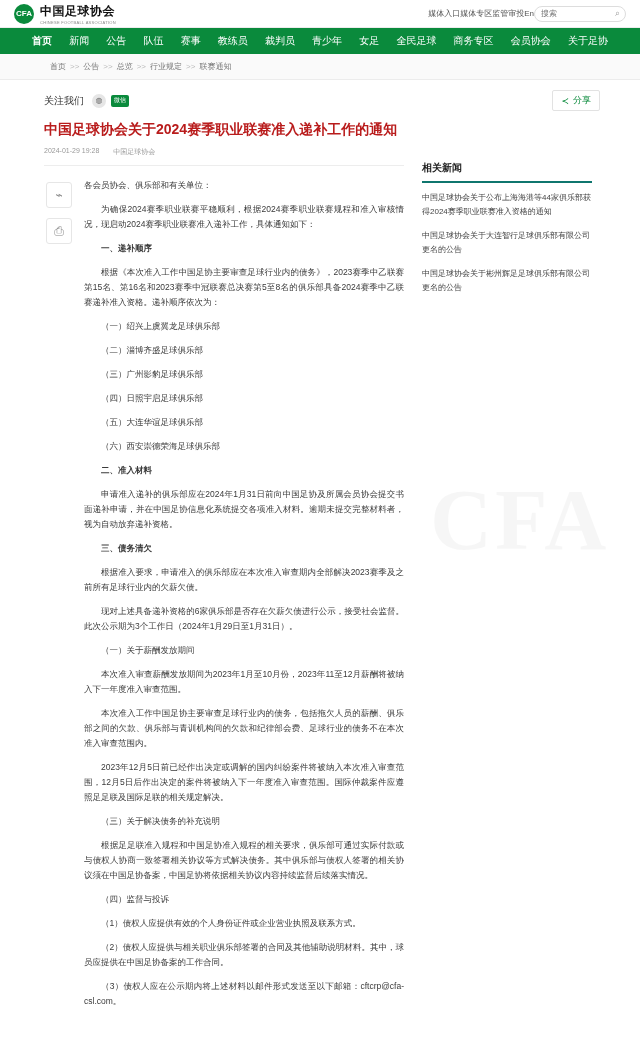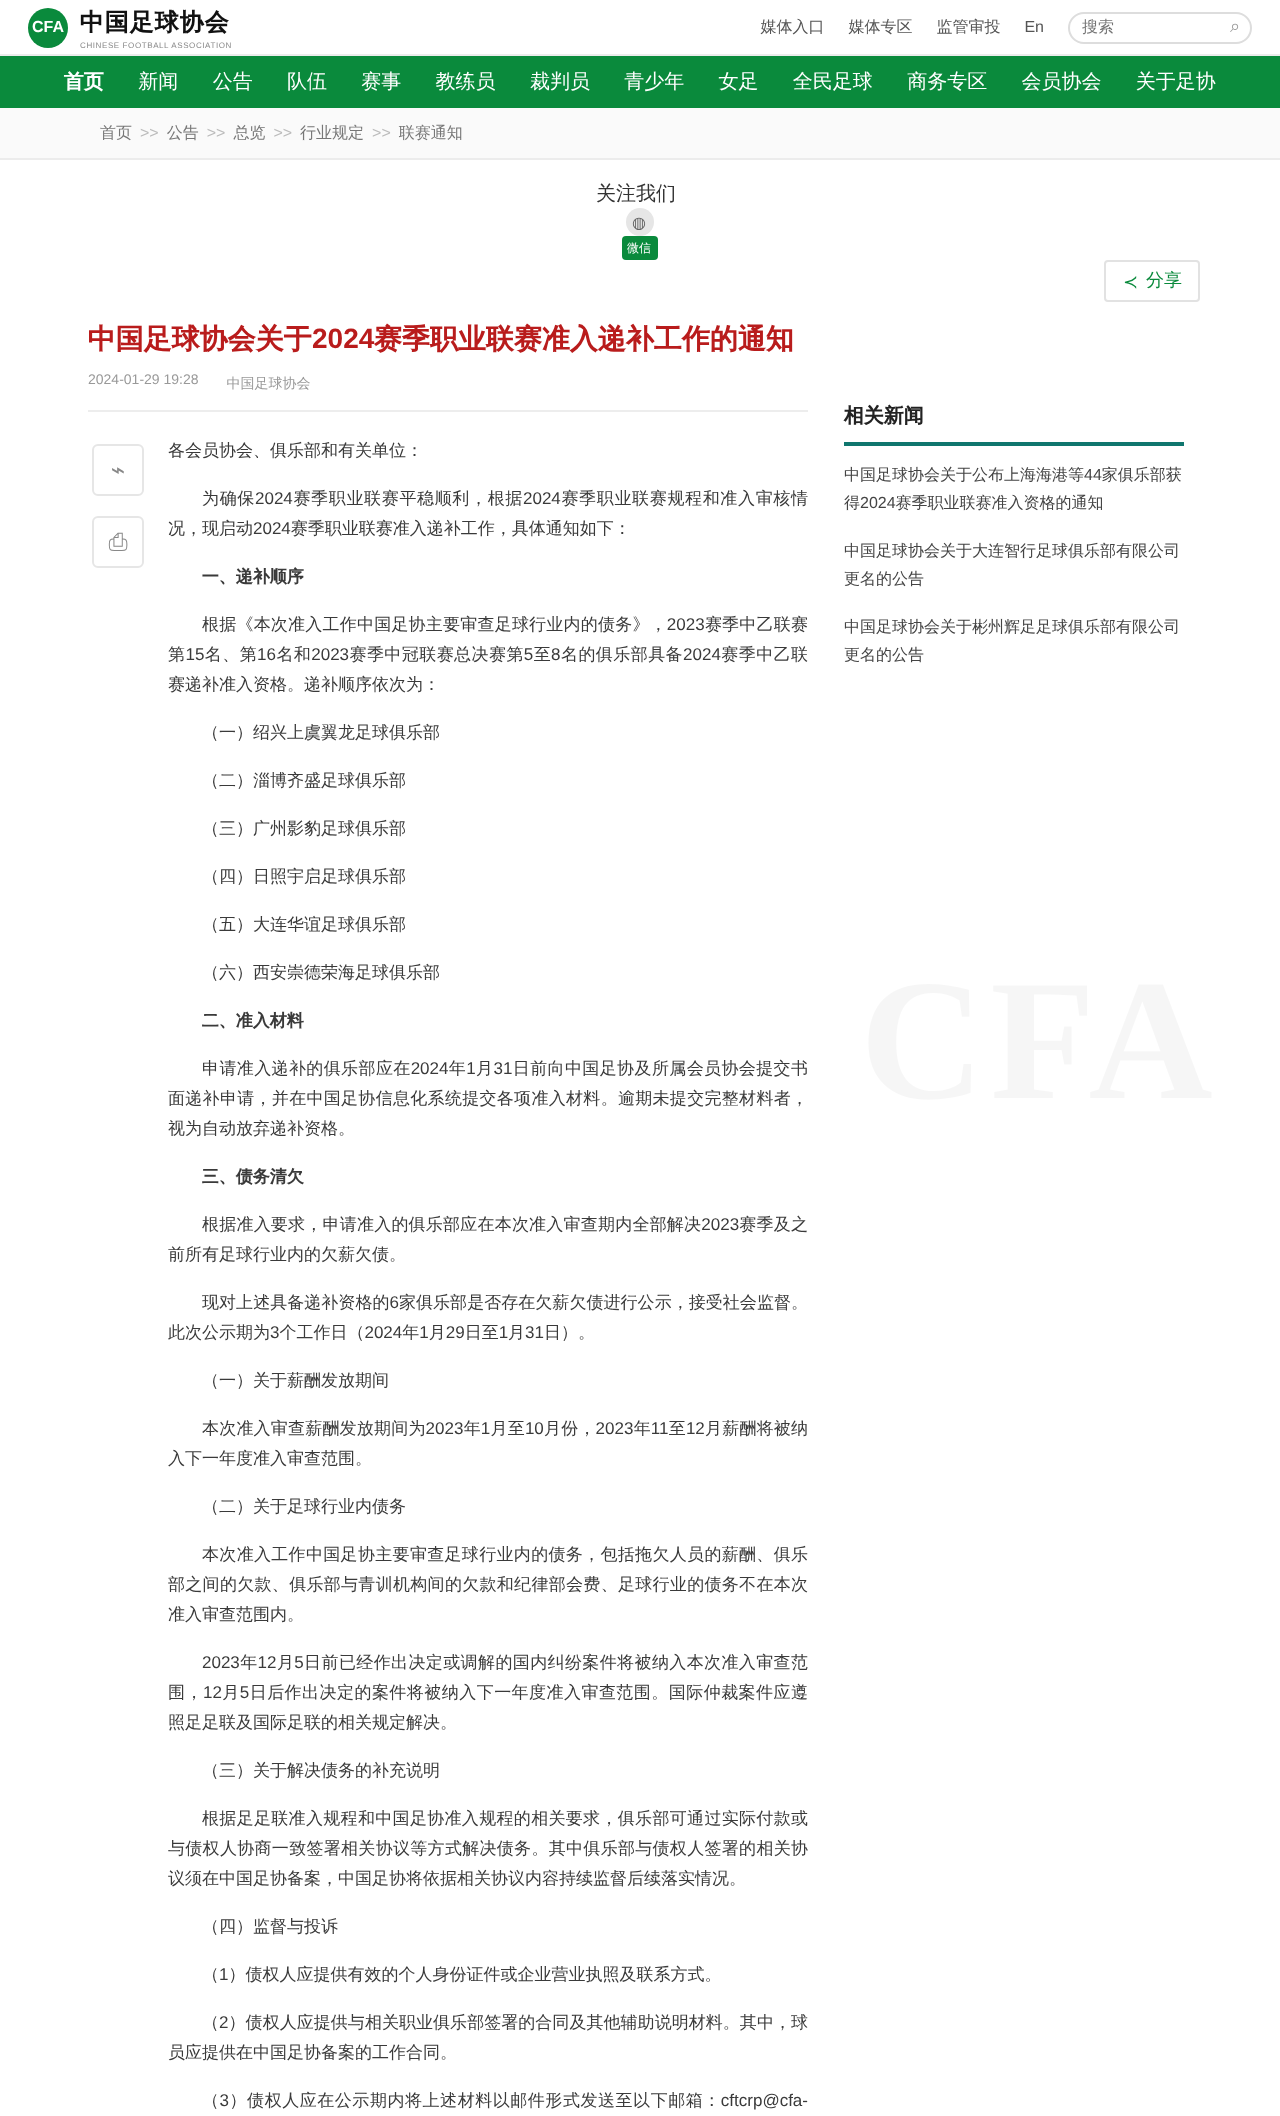--- a/index.html
+++ b/index.html
@@ -23,21 +23,21 @@
   }
   .logo-wrap { display: flex; align-items: center; gap: 6px; }
   .logo-badge {
     width: 20px; height: 20px; border-radius: 50%;
     background: #0a8a3c;
     display: flex; align-items: center; justify-content: center;
     color: #fff; font-size: 8px; font-weight: bold;
   }
   .logo-text-cn { font-size: 12px; font-weight: bold; color: #111; letter-spacing: .5px; }
   .logo-text-en { font-size: 4px; color: #888; letter-spacing: .3px; display:block; }
-  .topbar-right { margin-left: auto; display: flex; align-items: center; gap: 12px; }
+  .topbar-right { margin-left: auto; display: flex; align-items: center; gap: 0; }
   .topbar-link { font-size: 8px; color: #555; }
   .search-box {
     width: 92px; height: 16px; border: 1px solid #ddd; border-radius: 8px;
     display: flex; align-items: center; padding: 0 6px; position: relative;
     background: #fff;
   }
   .search-box input {
     border: none; outline: none; font-size: 8px; width: 100%;
     font-family: "Liberation Sans", sans-serif; color: #777; background: transparent;
   }
@@ -69,21 +69,20 @@
     padding: 0 50px;
     font-size: 8px; color: #777;
   }
   .crumb-sep { margin: 0 4px; color: #bbb; }
 
   
   .follow-row {
     display: flex; align-items: center;
     padding: 10px 40px 8px 44px;
     position: relative;
-    flex-direction: column;
   }
   .follow-label { font-size: 10px; color: #333; margin-right: 8px; }
   .mini-icon {
     width: 14px; height: 14px; border-radius: 50%;
     background: #e6e6e6; color: #666;
     display: inline-flex; align-items: center; justify-content: center;
     font-size: 8px; margin-right: 5px;
   }
   .mini-icon.green { background: #0a8a3c; color: #fff; border-radius: 2px; width: 18px; height: 12px; font-size: 6px; }
   .share-btn {
@@ -249,21 +248,20 @@
           <p class="indent">（四）日照宇启足球俱乐部</p>
           <p class="indent">（五）大连华谊足球俱乐部</p>
           <p class="indent">（六）西安崇德荣海足球俱乐部</p>
           <p class="head">二、准入材料</p>
           <p class="indent">申请准入递补的俱乐部应在2024年1月31日前向中国足协及所属会员协会提交书面递补申请，并在中国足协信息化系统提交各项准入材料。逾期未提交完整材料者，视为自动放弃递补资格。</p>
           <p class="head">三、债务清欠</p>
           <p class="indent">根据准入要求，申请准入的俱乐部应在本次准入审查期内全部解决2023赛季及之前所有足球行业内的欠薪欠债。</p>
           <p class="indent">现对上述具备递补资格的6家俱乐部是否存在欠薪欠债进行公示，接受社会监督。此次公示期为3个工作日（2024年1月29日至1月31日）。</p>
           <p class="indent">（一）关于薪酬发放期间</p>
           <p class="indent">本次准入审查薪酬发放期间为2023年1月至10月份，2023年11至12月薪酬将被纳入下一年度准入审查范围。</p>
-          <p class="indent">（二）关于足球行业内债务</p>
           <p class="indent">本次准入工作中国足协主要审查足球行业内的债务，包括拖欠人员的薪酬、俱乐部之间的欠款、俱乐部与青训机构间的欠款和纪律部会费、足球行业的债务不在本次准入审查范围内。</p>
           <p class="indent">2023年12月5日前已经作出决定或调解的国内纠纷案件将被纳入本次准入审查范围，12月5日后作出决定的案件将被纳入下一年度准入审查范围。国际仲裁案件应遵照足足联及国际足联的相关规定解决。</p>
           <p class="indent">（三）关于解决债务的补充说明</p>
           <p class="indent">根据足足联准入规程和中国足协准入规程的相关要求，俱乐部可通过实际付款或与债权人协商一致签署相关协议等方式解决债务。其中俱乐部与债权人签署的相关协议须在中国足协备案，中国足协将依据相关协议内容持续监督后续落实情况。</p>
           <p class="indent">（四）监督与投诉</p>
           <p class="indent">（1）债权人应提供有效的个人身份证件或企业营业执照及联系方式。</p>
           <p class="indent">（2）债权人应提供与相关职业俱乐部签署的合同及其他辅助说明材料。其中，球员应提供在中国足协备案的工作合同。</p>
           <p class="indent">（3）债权人应在公示期内将上述材料以邮件形式发送至以下邮箱：cftcrp@cfa-csl.com。</p>
 
           <p class="right"></p>

